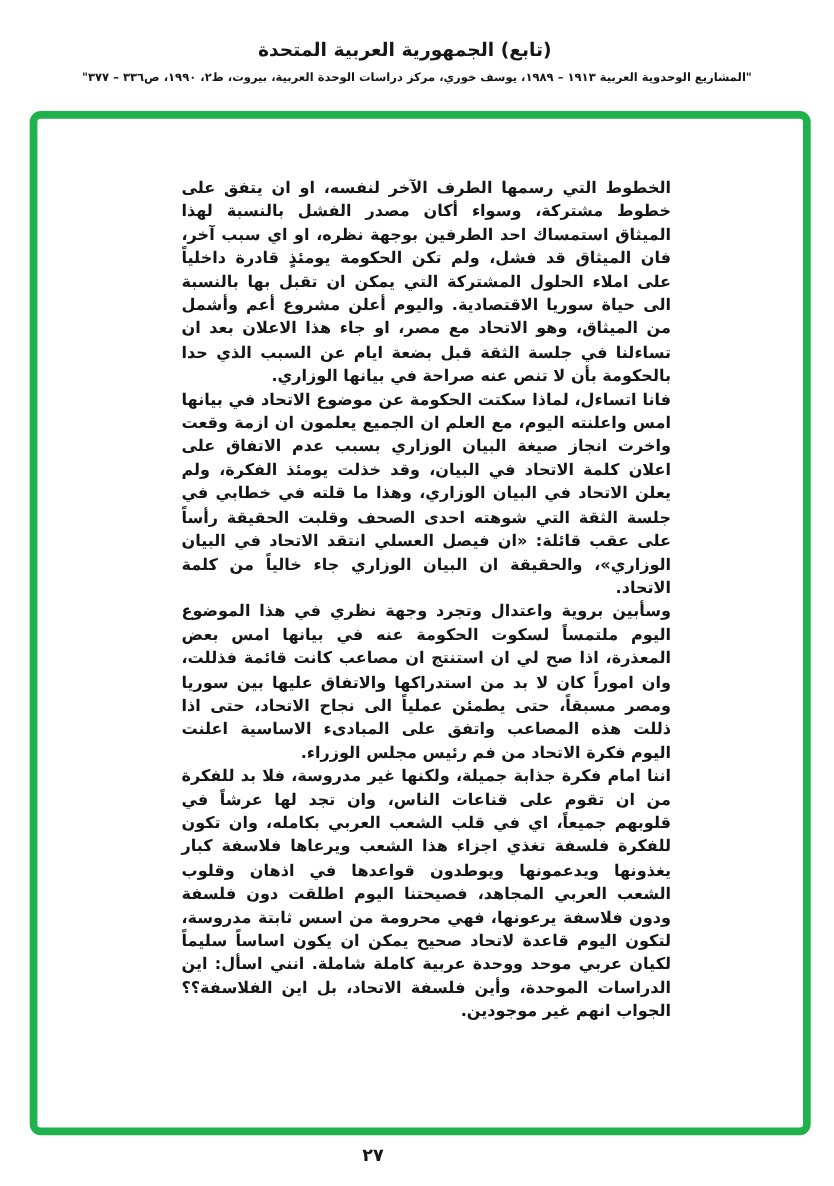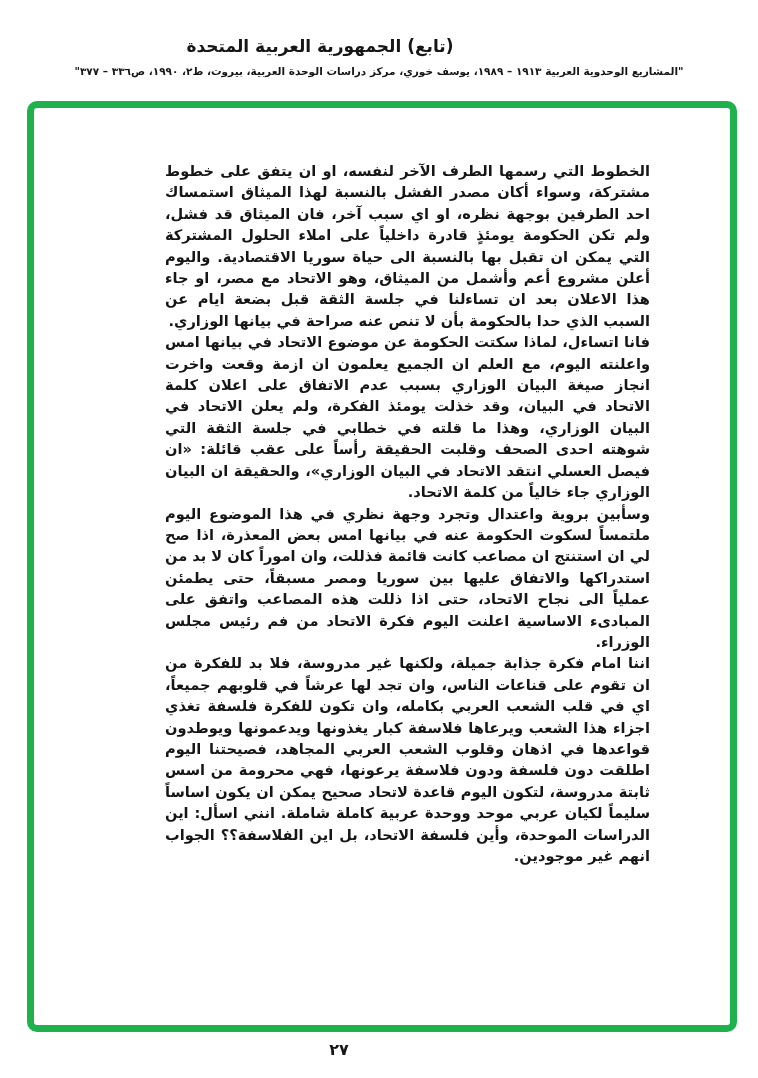--- a/index.html
+++ b/index.html
@@ -10,40 +10,40 @@
   html,body{margin:0;padding:0;}
   body{
     width:758px;height:1078px;position:relative;
     background:var(--bg);
     font-family:"DejaVu Sans", sans-serif;
     color:var(--text);
   }
   .header-title{
     position:absolute;top:36px;left:0;width:640px;
     direction:rtl;text-align:center;
-    font-size:17px;font-weight:bold;
+    font-size:17px;font-weight:bold;padding-left:48px;
   }
   .citation{
     position:absolute;top:65px;left:0;width:758px;
     direction:rtl;text-align:center;
     font-size:10.5px;font-weight:bold;
     white-space:nowrap;
   }
   .frame{
     position:absolute;left:27px;top:101px;
     width:710px;height:931px;
     box-sizing:border-box;
     border:7px solid var(--green);
     border-radius:10px;
     overflow:hidden;
   }
   .text-block{
     box-sizing:border-box;
     width:100%;height:100%;
-    padding:52px 80px 0 131px;
+    padding:52px 120px 0 131px;
     direction:rtl;
     text-align:justify;
     font-size:14.6px;
     line-height:21.4px;
     font-weight:bold;
     color:var(--text);
     overflow:hidden;
   }
   .text-block p{margin:0;padding:0;}
   .page-num{

